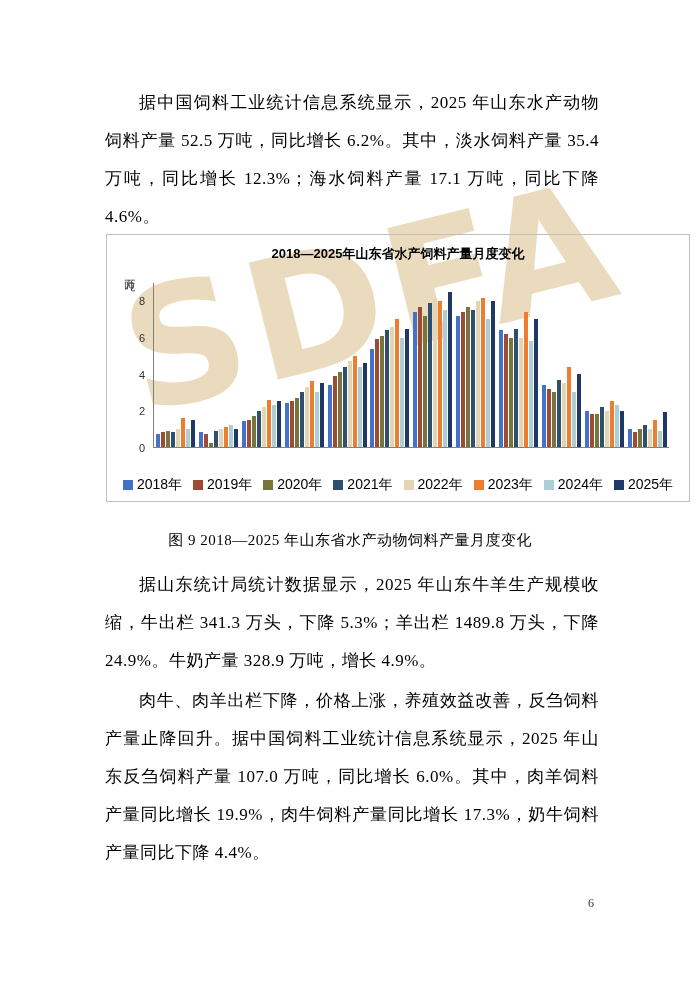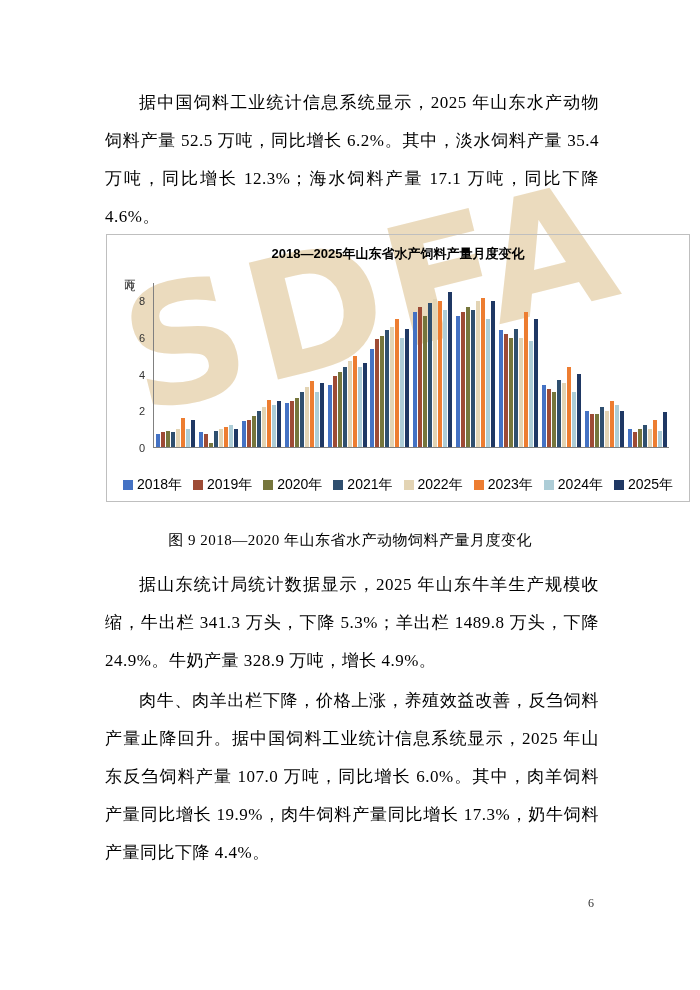--- a/index.html
+++ b/index.html
@@ -308,19 +308,19 @@
         <span class="legend-swatch" style="background-color: rgb(173, 205, 215);"></span>
         <span class="legend-label">2024年</span>
       </div>
       <div class="legend-item">
         <span class="legend-swatch" style="background-color: rgb(31, 56, 100);"></span>
         <span class="legend-label">2025年</span>
       </div>
     </div>
 </div>
 
-<div class="figure-caption">图 9  2018—2020 年山东省水产动物饲料产量月度变化</div>
+<div class="figure-caption">图 9  2018—2025 年山东省水产动物饲料产量月度变化</div>
 
 <p class="para p2">据山东统计局统计数据显示，2025 年山东牛羊生产规模收缩，牛出栏 341.3 万头，下降 5.3%；羊出栏 1489.8 万头，下降 24.9%。牛奶产量 328.9 万吨，增长 4.9%。</p>
 
 <p class="para p3">肉牛、肉羊出栏下降，价格上涨，养殖效益改善，反刍饲料产量止降回升。据中国饲料工业统计信息系统显示，2025 年山东反刍饲料产量 107.0 万吨，同比增长 6.0%。其中，肉羊饲料产量同比增长 19.9%，肉牛饲料产量同比增长 17.3%，奶牛饲料产量同比下降 4.4%。</p>
 
 <div class="page-number">6</div>
 
 </body></html>

